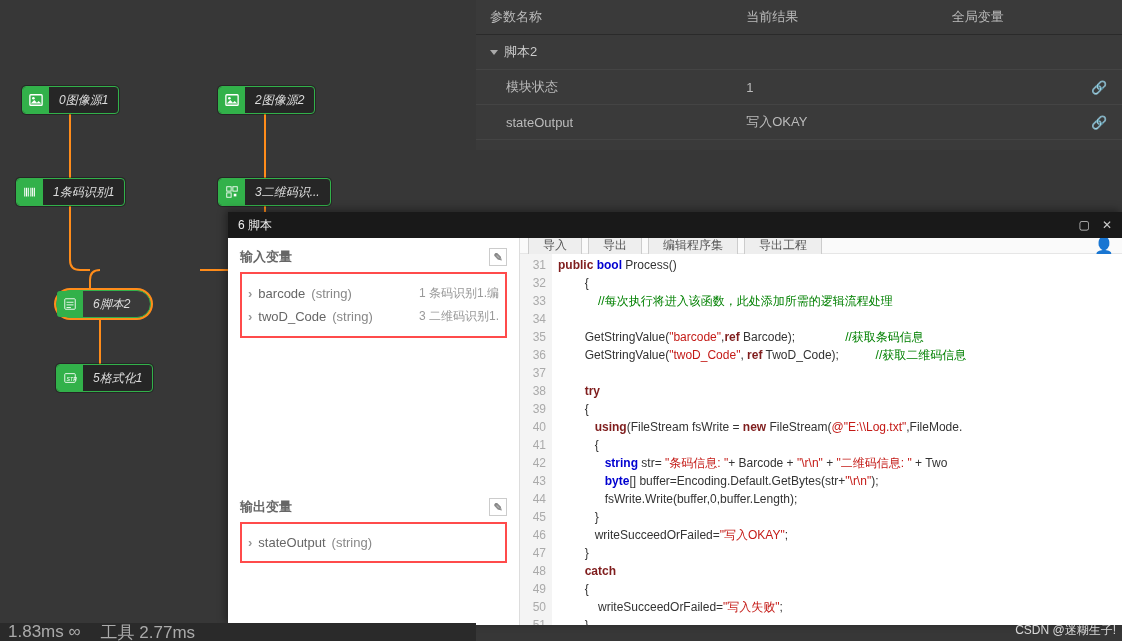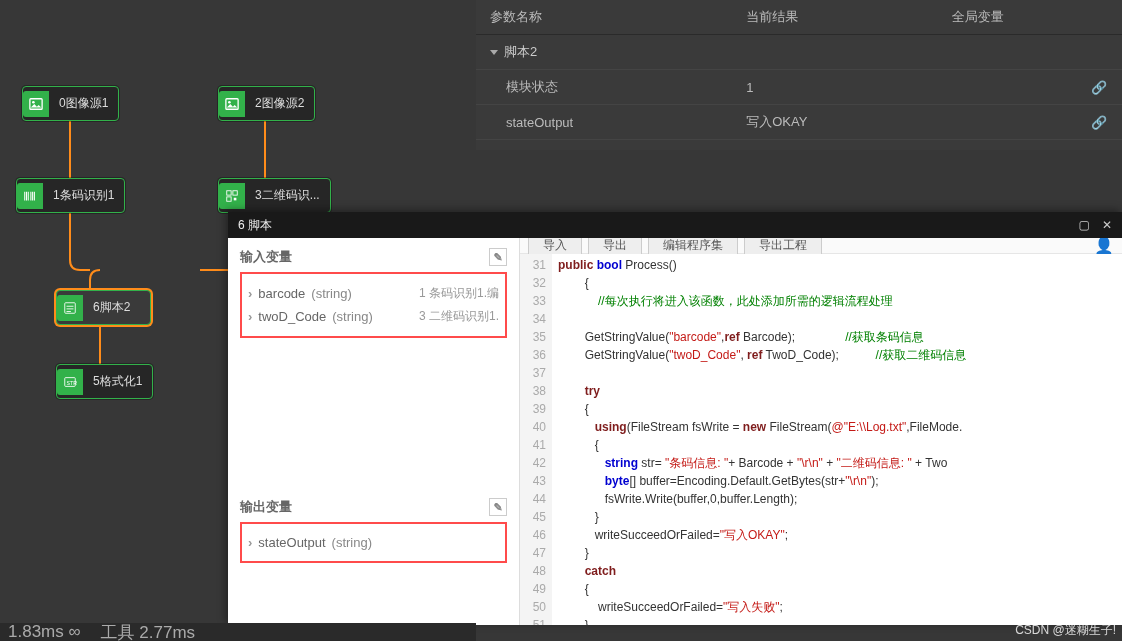--- a/index.html
+++ b/index.html
@@ -10,25 +10,25 @@
 .top-panel table{ width:100%; border-collapse:collapse; }
 .top-panel th{ text-align:left; font-weight:normal; padding:8px 14px; background:#3a3a3a; border-bottom:1px solid #2a2a2a; font-size:13px; }
 .top-panel td{ padding:8px 14px; border-bottom:1px solid #444; font-size:13px; }
 .top-panel .grp{ color:#ccc; }
 .link-ic{ color:#777; float:right; }
 .top-panel .dropdown-arrow{ display:inline-block; width:0; height:0; border-left:4px solid transparent; border-right:4px solid transparent; border-top:5px solid #aaa; margin-right:6px; vertical-align:middle; }
 
 
 .canvas{ position:absolute; left:0; top:0; width:476px; height:641px; background:#373737; }
 svg.wires{ position:absolute; left:0; top:0; width:476px; height:641px; pointer-events:none; }
-.node{ position:absolute; display:flex; align-items:center; background:#262626; border:1px solid #32b14a; border-radius:4px; height:35px; color:#ddd; font-size:12px; min-width:95px; box-shadow:0 0 0 1px rgba(0,0,0,.3); }
+.node{ position:absolute; display:flex; align-items:center; background:#262626; border:1px solid #32b14a; border-radius:4px; height:28px; color:#ddd; font-size:12px; min-width:95px; box-shadow:0 0 0 1px rgba(0,0,0,.3);font-style:italic; }
 .node .ico{ width:26px; height:26px; background:#32b14a; display:flex; align-items:center; justify-content:center; border-radius:3px 0 0 3px; }
 .node .ico svg{ width:14px; height:14px; fill:#fff; }
 .node .lbl{ padding:0 10px; white-space:nowrap; }
-.node.sel{ background:#3a3a3a; border-color:#32b14a; box-shadow:0 0 0 2px #ff8c1a; }
+.node.sel{ background:#3a3a3a; border-color:#32b14a; box-shadow:0 0 0 2px #ff8c1a;border-radius:14px; }
 
 
 .script-win{ position:absolute; left:228px; top:212px; right:0; bottom:16px; background:#fff; box-shadow:-2px -2px 8px rgba(0,0,0,.4); display:flex; flex-direction:column; }
 .script-title{ background:#191919; color:#eee; height:26px; line-height:26px; padding:0 10px; display:flex; justify-content:space-between; font-size:12px; }
 .script-title .wctrl{ display:flex; gap:12px; color:#ccc; }
 .script-body{ flex:1; display:flex; overflow:hidden; }
 .vars{ width:292px; border-right:1px solid #ddd; padding:10px 12px; overflow:auto; }
 .var-hd{ display:flex; justify-content:space-between; align-items:center; color:#666; font-size:13px; font-weight:bold; margin-bottom:6px; }
 .pencil{ width:18px; height:18px; border:1px solid #ccc; display:flex; align-items:center; justify-content:center; color:#888; font-size:11px; }
 .var-box{ border:2px solid #ff4b4b; padding:8px 6px; margin-bottom:20px; }

